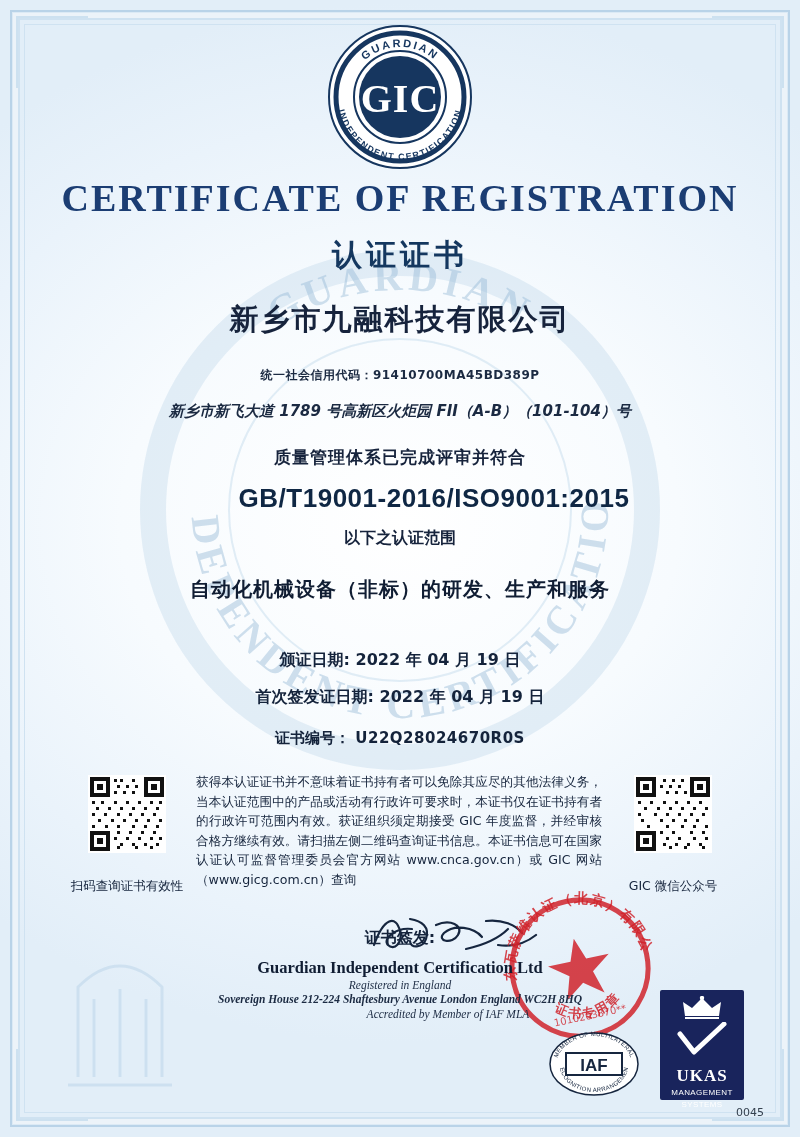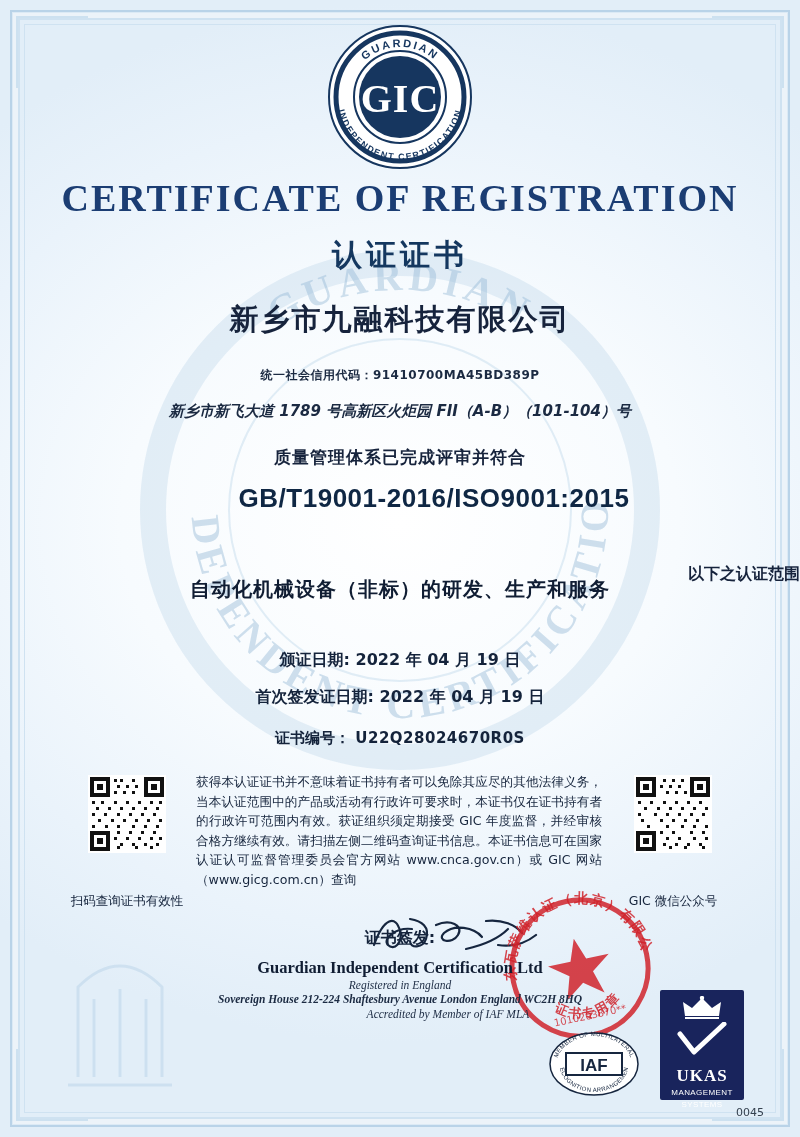--- a/index.html
+++ b/index.html
@@ -181,26 +181,25 @@
     font-size: 26px;
     font-weight: 700;
     letter-spacing: .5px;
     color: #0f2744;
     padding-left: 34px;
   }
   .scope-label {
     position: absolute;
     top: 528px;
     width: 100%;
-    text-align: right;
+    text-align: center;
     font-family: "DejaVu Sans", sans-serif;
     font-size: 16px;
     font-weight: 700;
     color: #16233c;
-    margin-top: 36px;
   }
   .scope-value {
     position: absolute;
     top: 576px;
     width: 100%;
     text-align: center;
     font-family: "DejaVu Sans", sans-serif;
     font-size: 20px;
     font-weight: 700;
     letter-spacing: 1px;
@@ -254,21 +253,20 @@
   .qr-left { left: 88px; }
   .qr-right { right: 88px; }
   .qr-caption {
     position: absolute;
     top: 878px;
     font-family: "DejaVu Sans", sans-serif;
     font-size: 12.5px;
     color: #14233b;
     width: 160px;
     text-align: center;
-    margin-top: 15px;
   }
   .qr-caption.left { left: 47px; }
   .qr-caption.right { right: 47px; }
 
   .paragraph {
     position: absolute;
     left: 196px;
     top: 772px;
     width: 406px;
     font-family: "DejaVu Sans", sans-serif;

